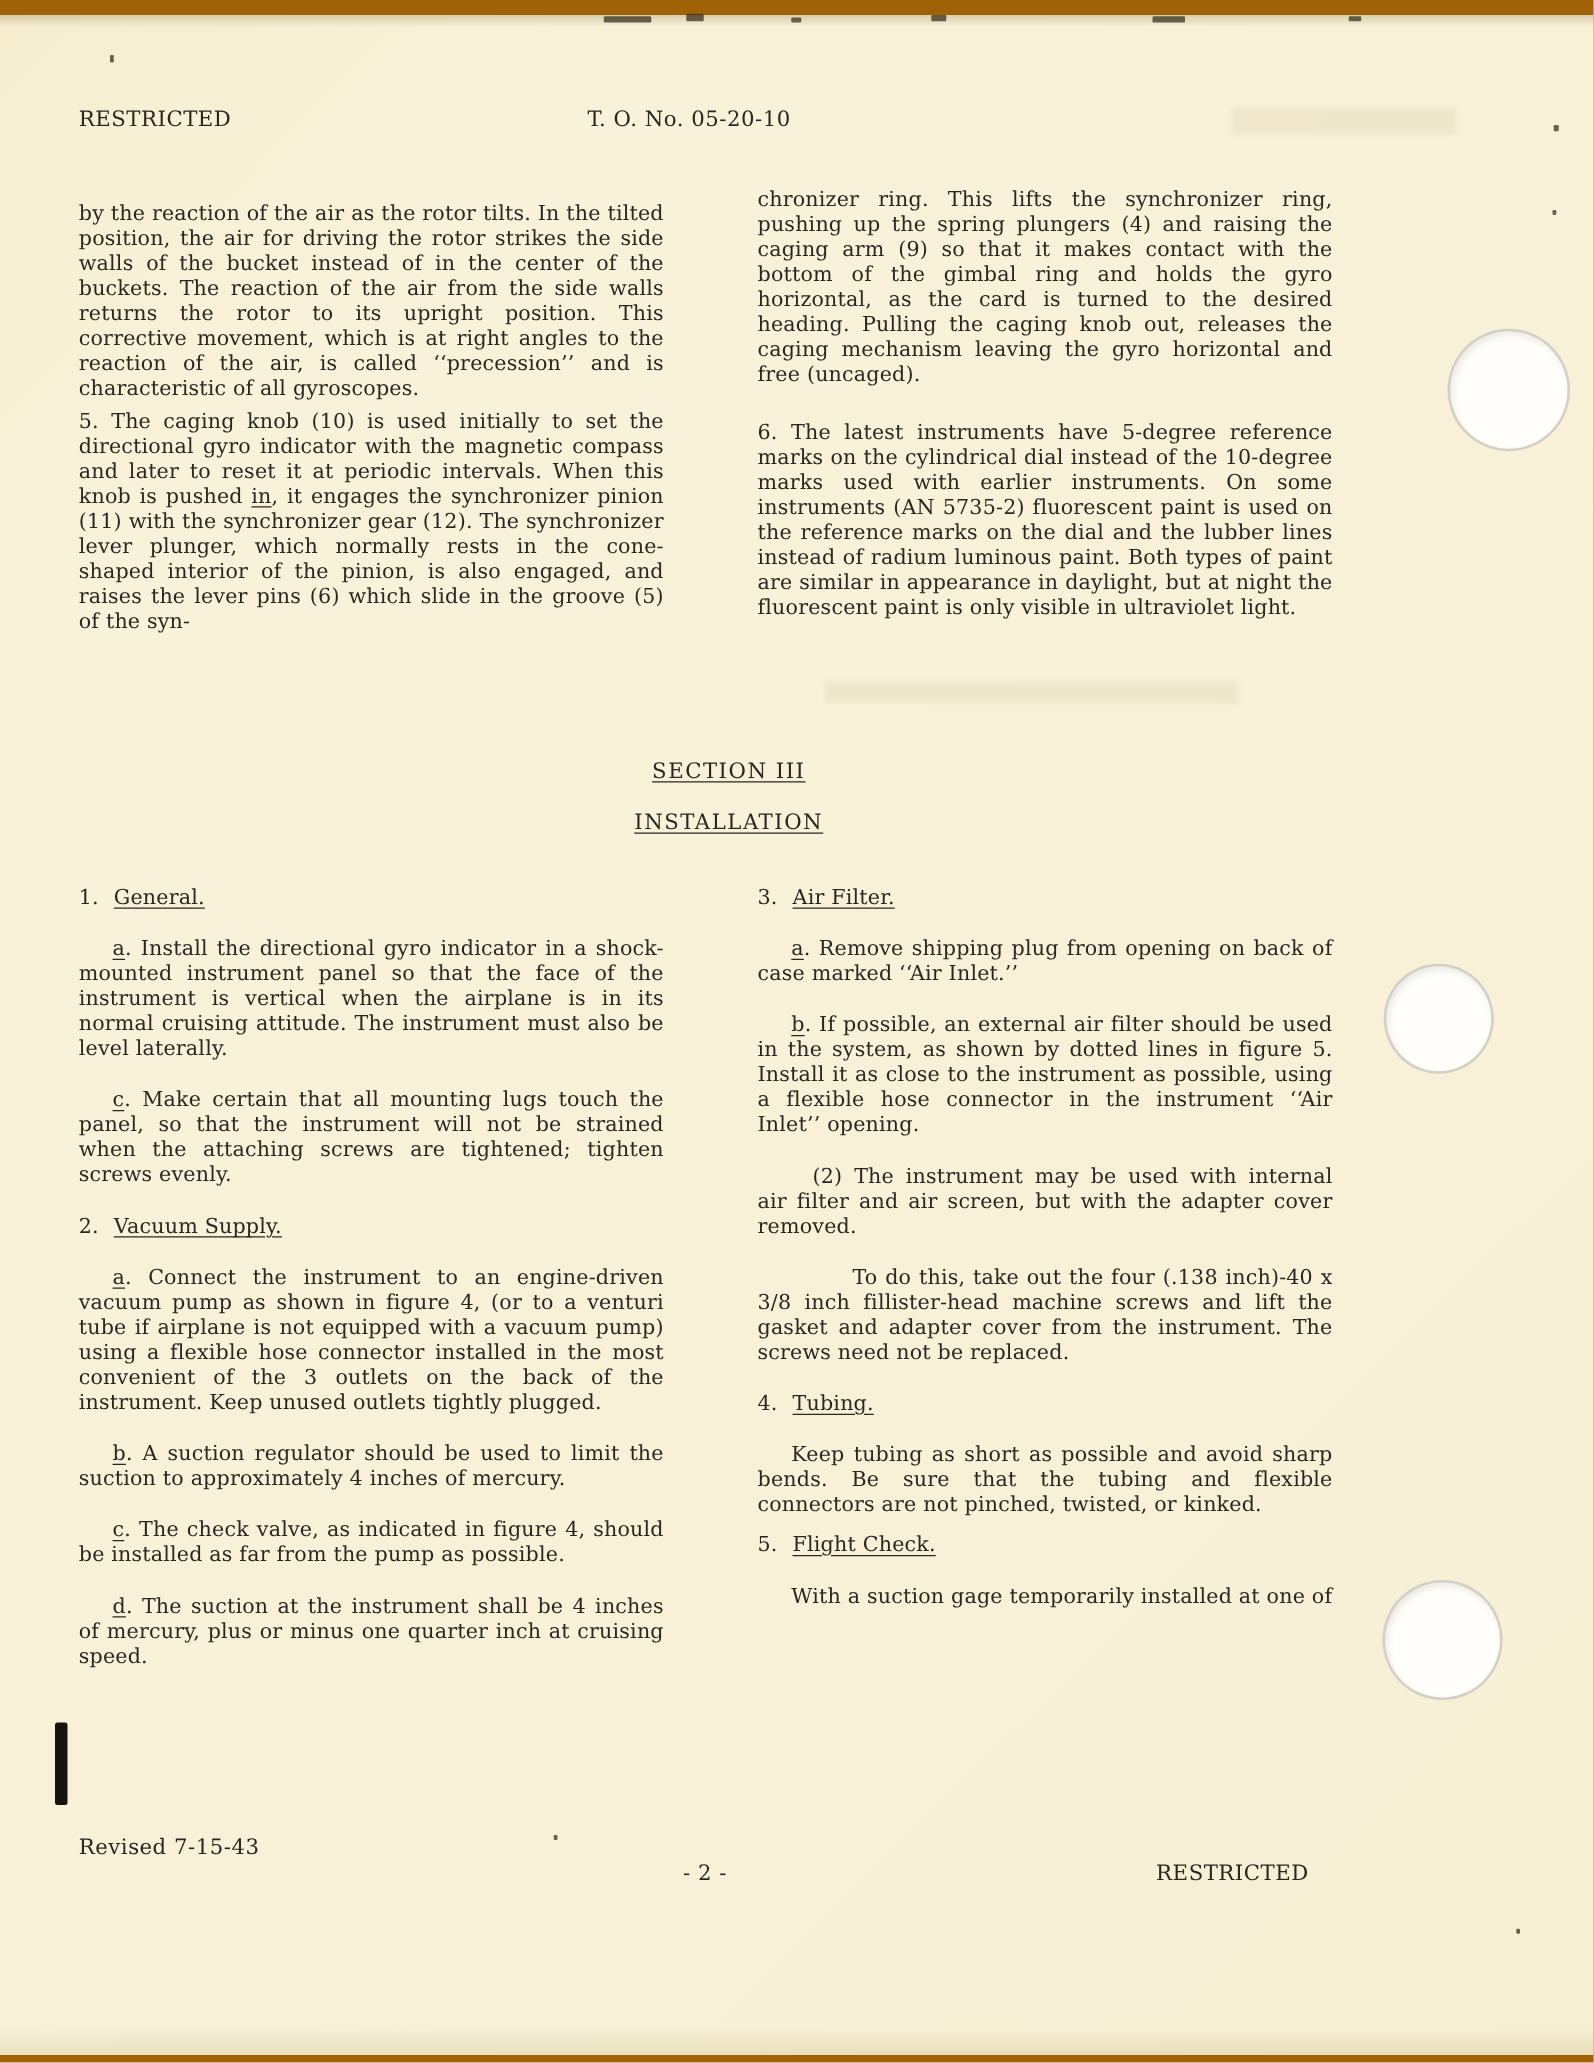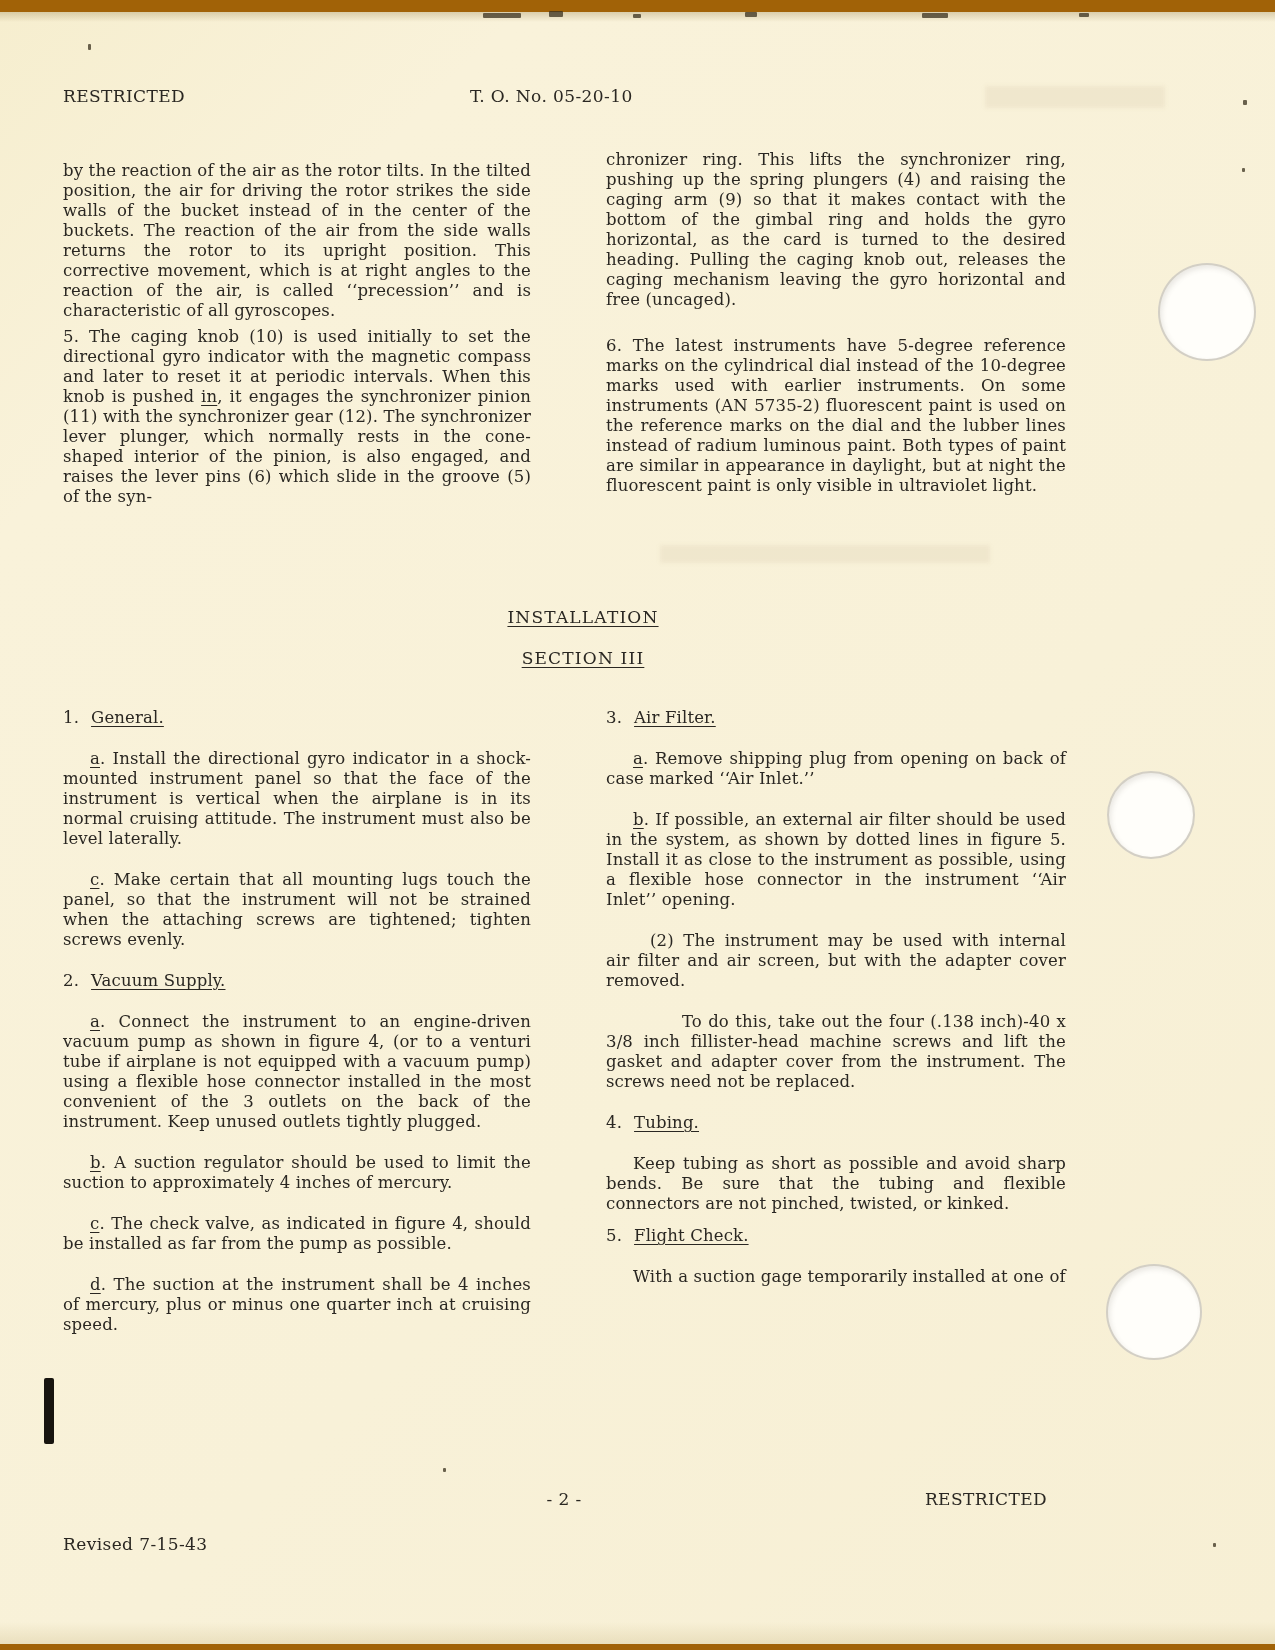--- a/index.html
+++ b/index.html
@@ -46,22 +46,22 @@
     <p style="margin-bottom:6px;">by the reaction of the air as the rotor tilts.  In the tilted position, the air for driving the rotor strikes the side walls of the bucket instead of in the center of the buckets.  The reaction of the air from the side walls returns the rotor to its upright position.  This corrective movement, which is at right angles to the reaction of the air, is called ‘‘precession’’ and is characteristic of all gyroscopes.</p>
     <p><span>5.  The caging knob (10) is used initially to set the directional gyro indicator with the magnetic compass and later to reset it at periodic intervals.  When this knob is pushed </span><u>in</u><span>, it engages the synchronizer pinion (11) with the synchronizer gear (12).  The synchronizer lever plunger, which normally rests in the cone-shaped interior of the pinion, is also engaged, and raises the lever pins (6) which slide in the groove (5) of the syn-</span></p>
   </div>
 
   <div class="col" style="left:606px;top:150px;width:460px;">
     <p style="margin-bottom:26px;">chronizer ring.  This lifts the synchronizer ring, pushing up the spring plungers (4) and raising the caging arm (9) so that it makes contact with the bottom of the gimbal ring and holds the gyro horizontal, as the card is turned to the desired heading.  Pulling the caging knob out, releases the caging mechanism leaving the gyro horizontal and free (uncaged).</p>
     <p>6.  The latest instruments have 5-degree reference marks on the cylindrical dial instead of the 10-degree marks used with earlier instruments.  On some instruments (AN 5735-2) fluorescent paint is used on the reference marks on the dial and the lubber lines instead of radium luminous paint.  Both types of paint are similar in appearance in daylight, but at night the fluorescent paint is only visible in ultraviolet light.</p>
   </div>
 
   <div class="sec">
+    <div><u>SECTION III</u></div>
     <div><u>INSTALLATION</u></div>
-    <div><u>SECTION III</u></div>
   </div>
 
   <div class="col" style="left:63px;top:708px;width:468px;">
     <p><span class="hnum">1.</span><u>General.</u></p>
     <p class="indent"><u>a</u><span>.  Install the directional gyro indicator in a shock-mounted instrument panel so that the face of the instrument is vertical when the airplane is in its normal cruising attitude.  The instrument must also be level laterally.</span></p>
     <p class="indent"><u>c</u><span>.  Make certain that all mounting lugs touch the panel, so that the instrument will not be strained when the attaching screws are tightened;  tighten screws evenly.</span></p>
     <p><span class="hnum">2.</span><u>Vacuum Supply.</u></p>
     <p class="indent"><u>a</u><span>.  Connect the instrument to an engine-driven vacuum pump as shown in figure 4, (or to a venturi tube if airplane is not equipped with a vacuum pump) using a flexible hose connector installed in the most convenient of the 3 outlets on the back of the instrument.  Keep unused outlets tightly plugged.</span></p>
     <p class="indent"><u>b</u><span>.  A suction regulator should be used to limit the suction to approximately 4 inches of mercury.</span></p>
     <p class="indent"><u>c</u><span>.  The check valve, as indicated in figure 4, should be installed as far from the pump as possible.</span></p>
@@ -73,21 +73,21 @@
     <p class="indent"><u>a</u><span>.  Remove shipping plug from opening on back of case marked ‘‘Air Inlet.’’</span></p>
     <p class="indent"><u>b</u><span>.  If possible, an external air filter should be used in the system, as shown by dotted lines in figure 5.  Install it as close to the instrument as possible, using a flexible hose connector in the instrument ‘‘Air Inlet’’ opening.</span></p>
     <p class="indent2">(2)  The instrument may be used with internal air filter and air screen, but with the adapter cover removed.</p>
     <p class="indent3">To do this, take out the four (.138 inch)-40 x 3/8 inch fillister-head machine screws and lift  the gasket and adapter cover from the instrument.  The screws need not be replaced.</p>
     <p><span class="hnum">4.</span><u>Tubing.</u></p>
     <p class="indent tight">Keep tubing as short as possible and avoid sharp bends.  Be sure that the tubing and flexible connectors are not pinched, twisted, or kinked.</p>
     <p><span class="hnum">5.</span><u>Flight Check.</u></p>
     <p class="indent">With a suction gage temporarily installed at one of</p>
   </div>
 
-  <div class="ftr" style="left:63px;top:1534px;">Revised 7-15-43</div>
+  <div class="ftr" style="left:63px;top:1468px;">Revised 7-15-43</div>
   <div class="ftr" style="left:63px;top:1489px;width:1002px;text-align:center;">- 2 -</div>
   <div class="ftr" style="left:800px;top:1489px;width:247px;text-align:right;">RESTRICTED</div>
 
   <div class="changebar"></div>
 
   <div class="hole" style="left:1158px;top:263px;width:94px;height:94px;"></div>
   <div class="hole" style="left:1107px;top:771px;width:84px;height:84px;"></div>
   <div class="hole" style="left:1106px;top:1264px;width:92px;height:92px;"></div>
 
   <div class="speck" style="left:483px;top:13px;width:38px;height:5px;"></div>

